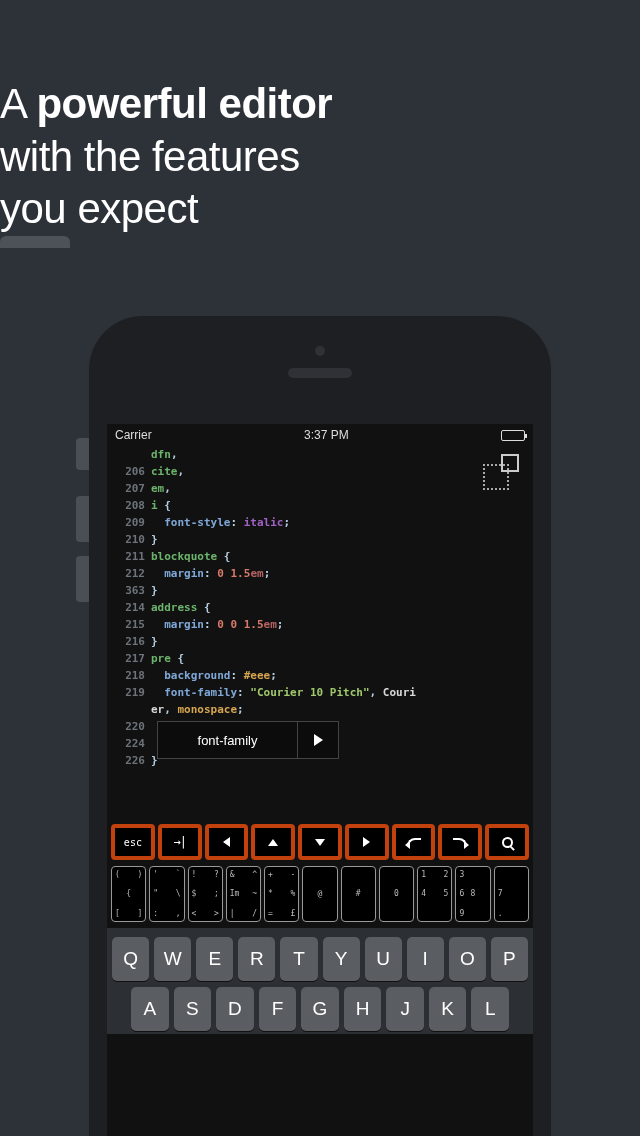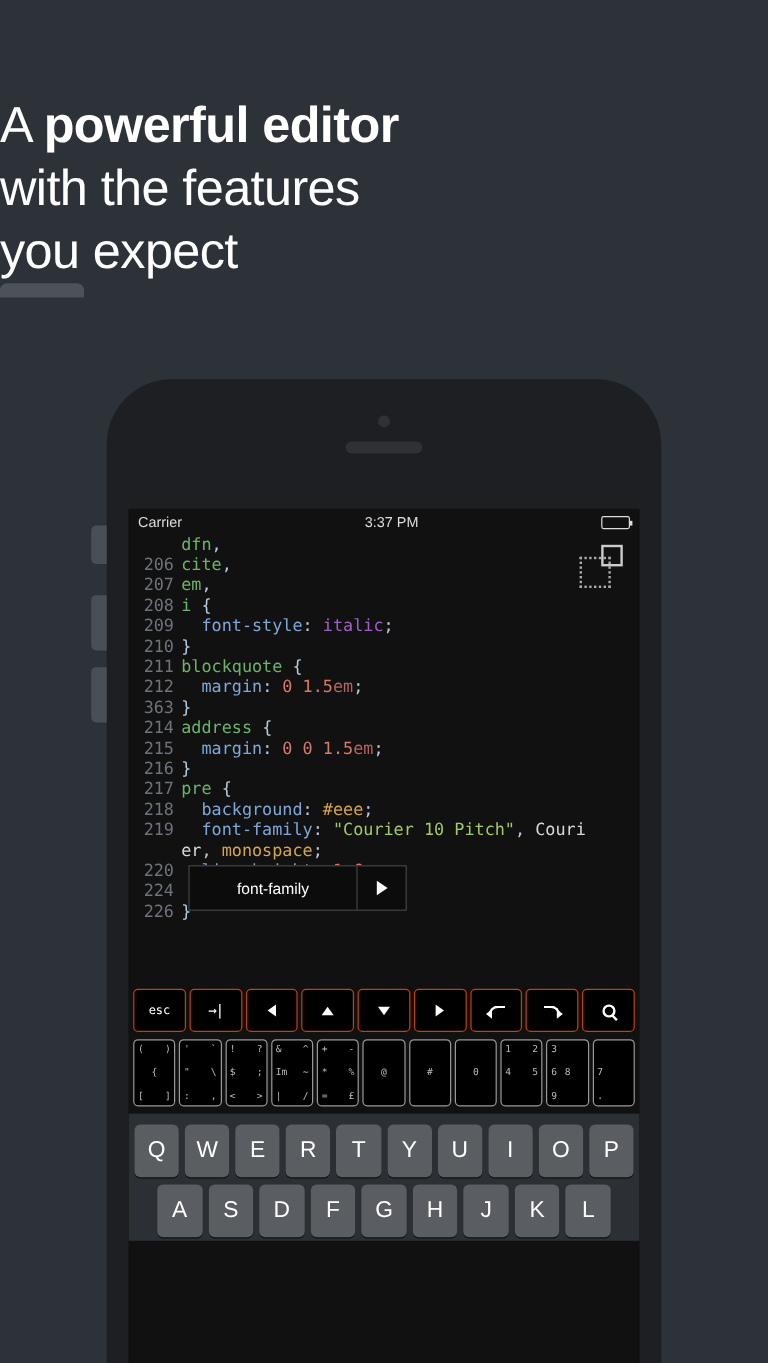--- a/index.html
+++ b/index.html
@@ -104,23 +104,24 @@
   position:absolute; right:0; top:0;
   width:18px; height:18px;
   border:2px solid #ccc;
 }
 .resize-icon .dotted {
   position:absolute; left:0; top:10px;
   width:26px; height:26px;
   border:2px dotted #aaa;
 }
 .code {
-  font-size: 14px;
+  font-size: 11px;
   line-height: 17px;
   padding-top: 0;
+  font-weight: bold;
 }
 .code-row {
   display:flex;
 }
 .lineno {
   width: 44px;
   text-align: right;
   color: #6d737a;
   padding-right: 6px;
   flex-shrink:0;
@@ -173,21 +174,21 @@
   left:0; top:398px;
   width:100%;
   display:flex;
   gap:3px;
   padding:2px 4px;
 }
 .tkey {
   flex:1;
   height:36px;
   background:#000;
-  border:1px solid #c2410c;
+  border:4px solid #c2410c;
   border-radius:4px;
   display:flex;
   align-items:center;
   justify-content:center;
   color:#fff;
   font-size:11px;
 }
 .specialrow {
   position:absolute;
   left:0; top:440px;

